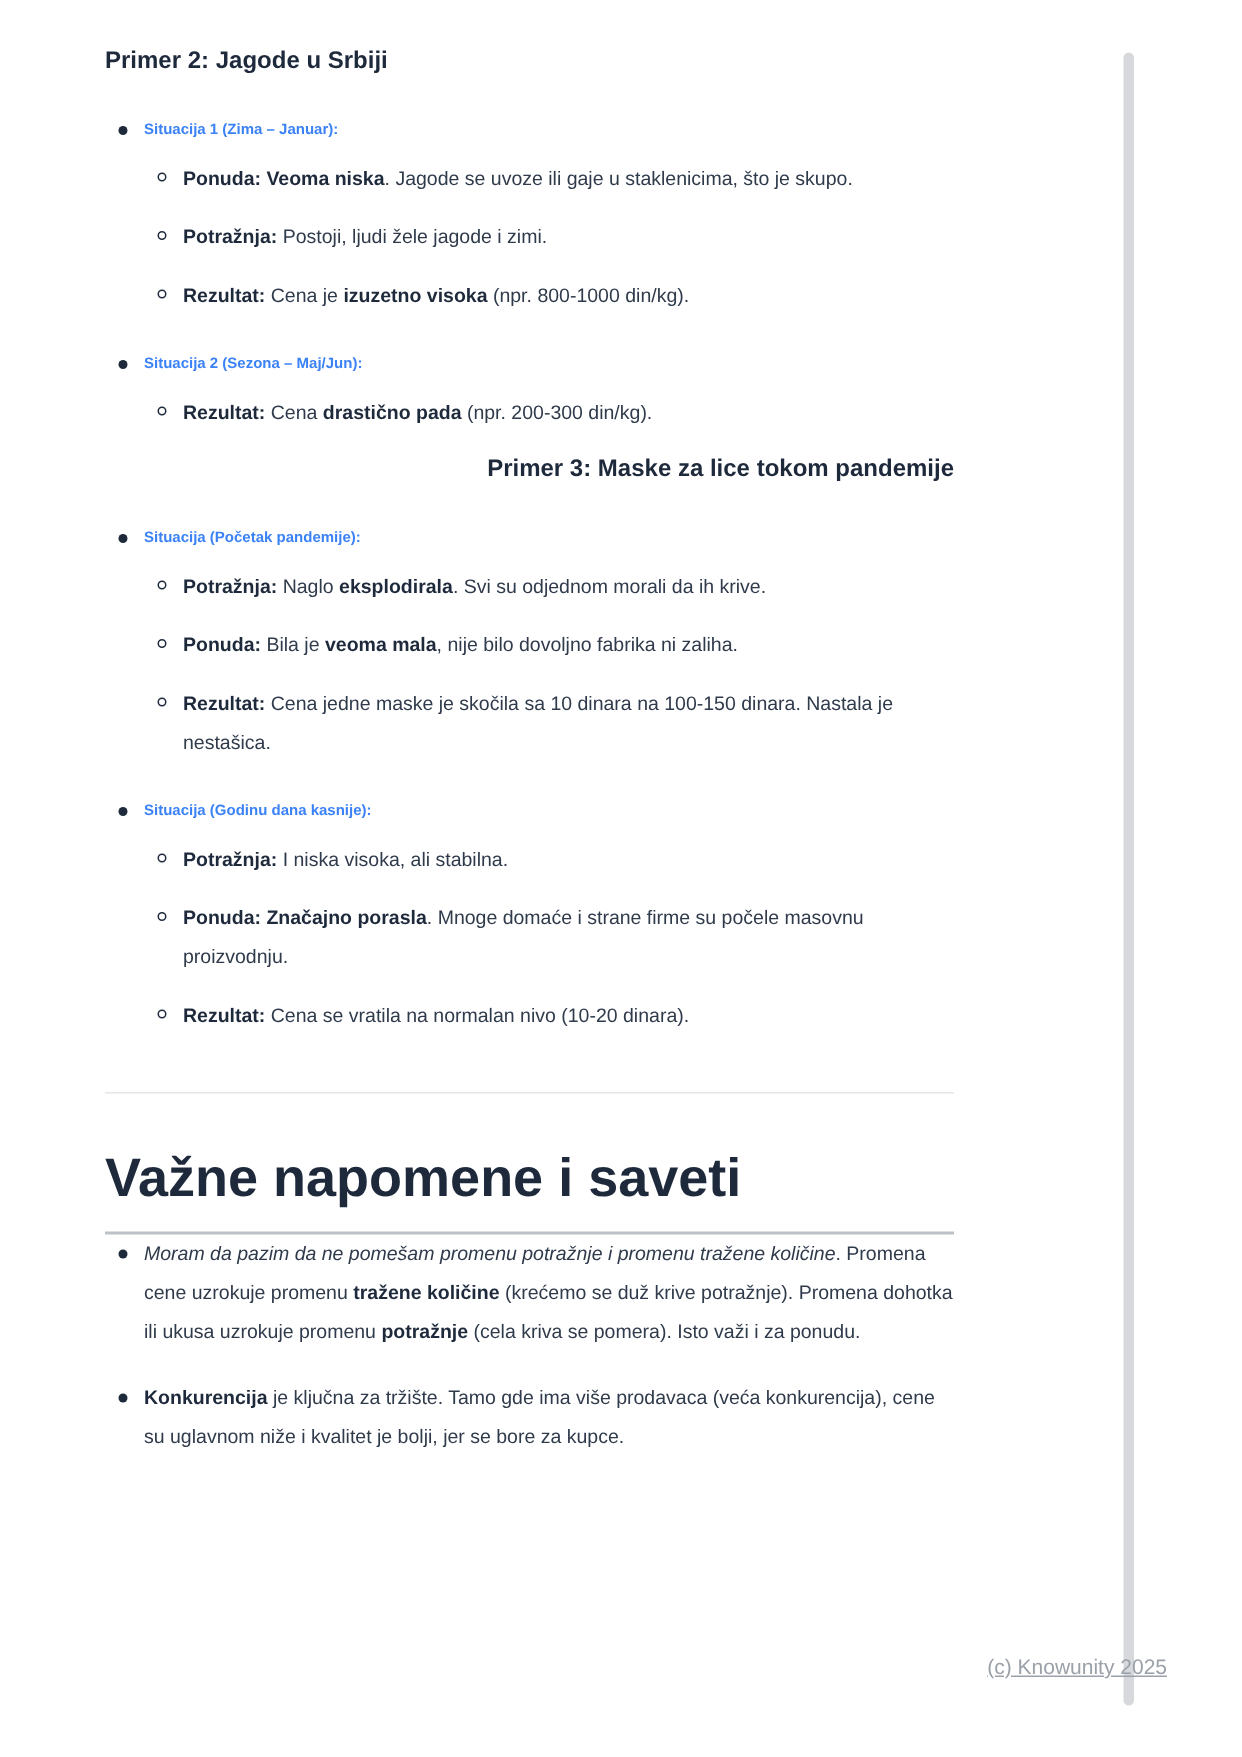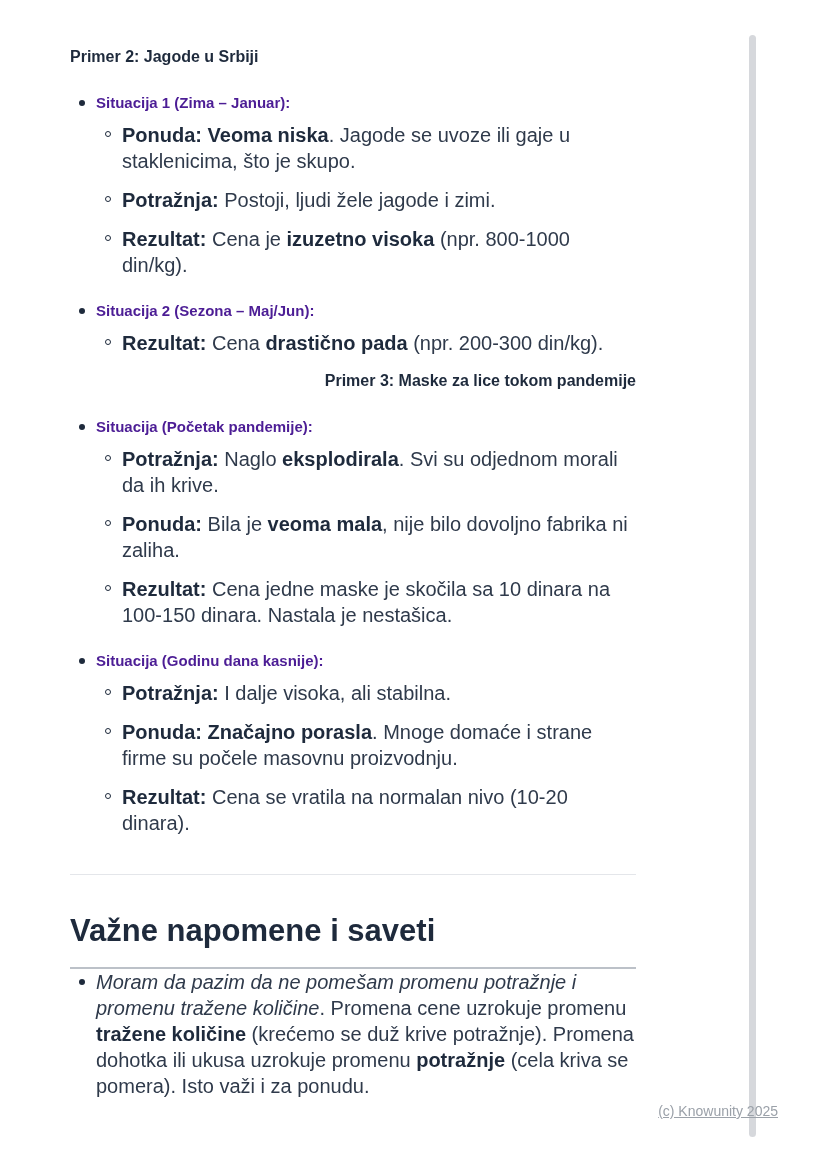--- a/index.html
+++ b/index.html
@@ -14,60 +14,60 @@
   .page {
     position:absolute;
     left:70px; top:30px;
     width:566px;
   }
   .h4 {
     font-size:16px;
     font-weight:700;
     color:#1e2a3c;
     line-height:22px;
-    margin:16px 0 22px 0;
+    margin:0 0 22px 0;
   }
   .h4.mt { margin-top:14px;text-align:right; }
   ul { list-style:none; }
   .row { display:flex; align-items:flex-start; }
   .marker {
     flex:0 0 auto;
     width:6px; height:6px;
     border-radius:50%;
     margin:10px 11px 0 9px;
   }
   .disc { background:#1e2a3c; }
   .circ { background:transparent; border:1.5px solid #1e2a3c; margin-top:9px; }
   .l1 > li { margin-bottom:20px; }
   .l1 > li:last-child { margin-bottom:0; }
   .title {
-    font-size:15px;
+    font-size:10px;
     font-weight:700;
-    color:#4c1d95;
+    color:#3b82f6;
     line-height:26px;
   }
   .l2 { margin-left:26px; margin-top:6px; }
   .l2 > li { margin-bottom:13px; }
   .l2 > li:last-child { margin-bottom:0; }
   .pt {
-    font-size:20px;
+    font-size:13px;
     line-height:26px;
     color:#2f3a4b;
     flex:1 1 auto;
   }
   .pt .b, .b { font-weight:700; color:#1e2a3c; }
   .pt .i, .i { font-style:italic; }
   .divider {
     border:none;
     border-top:1px solid #e4e6ea;
     margin:38px 0 0 0;
   }
   .h1 {
     margin-top:36px;
-    font-size:31px;
+    font-size:36px;
     font-weight:700;
     color:#1e2a3c;
     line-height:40px;
     padding-bottom:16px;
     border-bottom:2px solid #bcc1c8;
   }
   .notes { }
   .notes > li { margin-bottom:18px; }
   .footer {
     position:absolute;
@@ -151,21 +151,21 @@
         </ul>
       </li>
       <li>
         <div class="row">
           <span class="marker disc"></span>
           <p class="title">Situacija (Godinu dana kasnije):</p>
         </div>
         <ul class="l2">
           <li class="row">
             <span class="marker circ"></span>
-            <p class="pt"><span class="b">Potražnja:</span><span> I dalje visoka, ali stabilna.</span></p>
+            <p class="pt"><span class="b">Potražnja:</span><span> I niska visoka, ali stabilna.</span></p>
           </li>
           <li class="row">
             <span class="marker circ"></span>
             <p class="pt"><span class="b">Ponuda: Značajno porasla</span><span>. Mnoge domaće i strane firme su počele masovnu proizvodnju.</span></p>
           </li>
           <li class="row">
             <span class="marker circ"></span>
             <p class="pt"><span class="b">Rezultat:</span><span> Cena se vratila na normalan nivo (10-20 dinara).</span></p>
           </li>
         </ul>
@@ -175,20 +175,24 @@
 
   <hr class="divider">
 
   <section>
     <h1 class="h1">Važne napomene i saveti</h1>
     <ul class="l1 notes">
       <li class="row">
         <span class="marker disc"></span>
         <p class="pt"><span class="i">Moram da pazim da ne pomešam promenu potražnje i promenu tražene količine</span><span>. Promena cene uzrokuje promenu </span><span class="b">tražene količine</span><span> (krećemo se duž krive potražnje). Promena dohotka ili ukusa uzrokuje promenu </span><span class="b">potražnje</span><span> (cela kriva se pomera). Isto važi i za ponudu.</span></p>
       </li>
+      <li class="row">
+        <span class="marker disc"></span>
+        <p class="pt"><span class="b">Konkurencija</span><span> je ključna za tržište. Tamo gde ima više prodavaca (veća konkurencija), cene su uglavnom niže i kvalitet je bolji, jer se bore za kupce.</span></p>
+      </li>
     </ul>
   </section>
 
 </div>
 
 <div class="scrollbar"></div>
 
 <div class="footer">(c) Knowunity 2025</div>
 
 </body></html>

